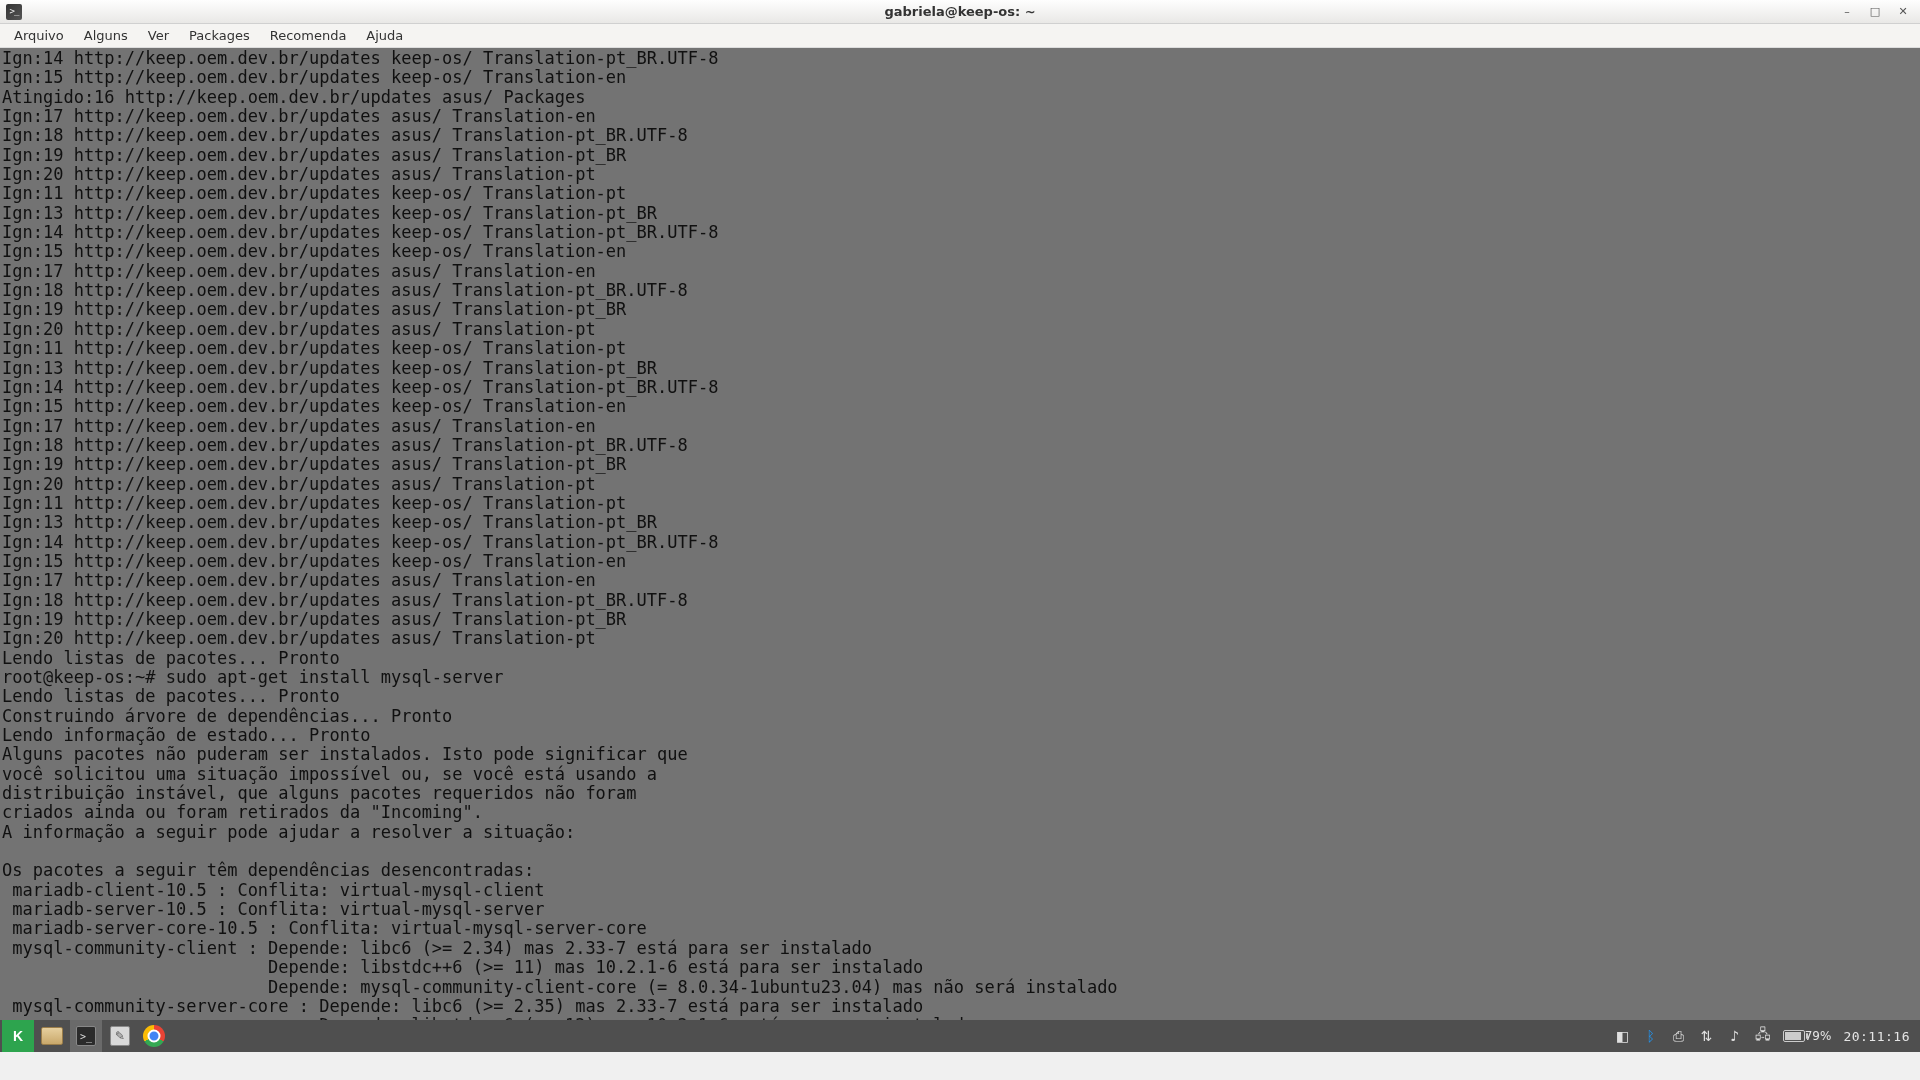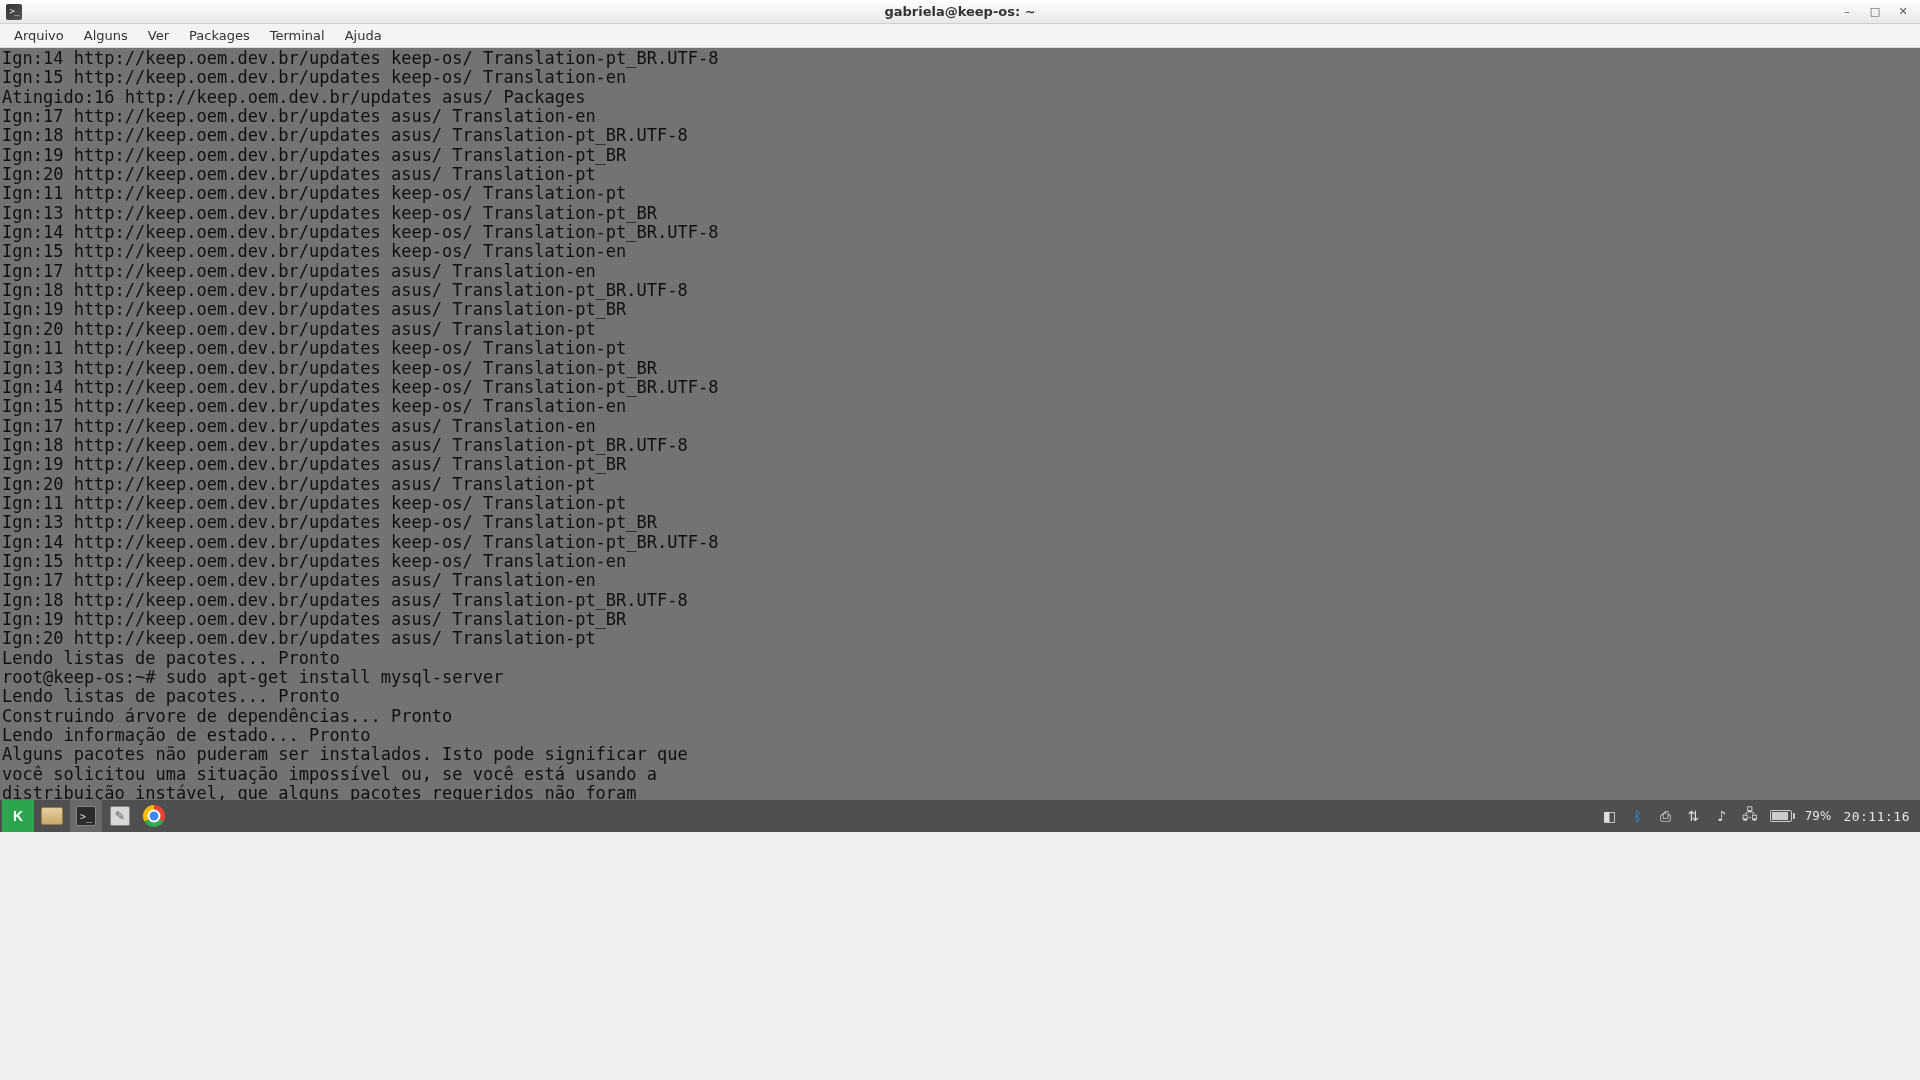--- a/index.html
+++ b/index.html
@@ -1,19 +1,19 @@
 <!DOCTYPE html>
 <html><head>
 <meta charset="utf-8">
 <style>
 * { margin:0; padding:0; box-sizing:border-box; }
 html,body { width:1920px; height:1080px; overflow:hidden; font-family:"DejaVu Sans",sans-serif; background:#f0f0f0; }
 
 
-.win { width:1920px; height:832px; display:flex; flex-direction:column; position:relative; }
+.win { width:1920px; height:1052px; display:flex; flex-direction:column; position:relative; }
 
 
 .titlebar { height:24px; background:linear-gradient(#fefefe,#e9e8e6); display:flex; align-items:center; position:relative; border-bottom:1px solid #d0d0d0; }
 .titlebar .icon { width:16px; height:16px; margin-left:6px; background:linear-gradient(135deg,#333,#555); border-radius:2px; display:flex; align-items:center; justify-content:center; }
 .titlebar .icon::before { content:">_"; color:#eee; font:9px/1 monospace; letter-spacing:-1px; }
 .title { position:absolute; left:50%; transform:translateX(-50%); font-size:13px; font-weight:bold; color:#333; }
 .winctrl { margin-left:auto; display:flex; gap:14px; padding-right:10px; }
 .winbtn { width:14px; height:14px; display:flex; align-items:center; justify-content:center; font-size:11px; color:#555; cursor:pointer; }
 
 
@@ -36,21 +36,21 @@
 .term-icon { width:20px; height:20px; background:#2b2b2b; border:1px solid #888; border-radius:2px; display:flex; align-items:center; justify-content:center; color:#ddd; font:10px monospace; }
 .term-icon::before { content:">_"; }
 .editor-icon { width:20px; height:20px; background:#d8d8d8; border:1px solid #888; border-radius:2px; display:flex; align-items:center; justify-content:center; }
 .editor-icon::before { content:"✎"; font-size:12px; color:#555; }
 .chrome-icon { width:22px; height:22px; border-radius:50%; background:conic-gradient(#ea4335 0 120deg,#34a853 120deg 240deg,#fbbc05 240deg 360deg); position:relative; }
 .chrome-icon::after { content:""; position:absolute; left:50%; top:50%; width:9px; height:9px; background:#4285f4; border:2px solid #fff; border-radius:50%; transform:translate(-50%,-50%); }
 
 .tb-right { margin-left:auto; display:flex; align-items:center; gap:12px; padding-right:10px; color:#e5e5e5; font-size:12px; }
 .tray-icon { width:16px; height:16px; display:flex; align-items:center; justify-content:center; font-size:14px; cursor:pointer; color:#e0e0e0; }
 .bt { color:#2196f3; }
-.battery { display:flex; align-items:center; gap:13px; }
+.battery { display:flex; align-items:center; gap:0; }
 .batt-ico { width:22px; height:12px; border:1.5px solid #ccc; border-radius:2px; position:relative; }
 .batt-ico::after { content:""; position:absolute; right:-4px; top:2px; width:2px; height:6px; background:#ccc; border-radius:1px; }
 .batt-fill { position:absolute; left:1px; top:1px; bottom:1px; width:79%; background:#ccc; }
 .clock { font-family:monospace; font-size:13px; letter-spacing:0.5px; }
 </style>
 </head>
 <body>
 
 <div class="win">
 
@@ -62,21 +62,21 @@
       <span class="winbtn">□</span>
       <span class="winbtn">✕</span>
     </div>
   </div>
 
   <div class="menubar">
     <span class="menuitem">Arquivo</span>
     <span class="menuitem">Alguns</span>
     <span class="menuitem">Ver</span>
     <span class="menuitem">Packages</span>
-    <span class="menuitem">Terminal</span>
+    <span class="menuitem">Recomenda</span>
     <span class="menuitem">Ajuda</span>
   </div>
 
   <div class="term" id="term">Ign:14 http://keep.oem.dev.br/updates keep-os/ Translation-pt_BR.UTF-8
 Ign:15 http://keep.oem.dev.br/updates keep-os/ Translation-en
 Atingido:16 http://keep.oem.dev.br/updates asus/ Packages
 Ign:17 http://keep.oem.dev.br/updates asus/ Translation-en
 Ign:18 http://keep.oem.dev.br/updates asus/ Translation-pt_BR.UTF-8
 Ign:19 http://keep.oem.dev.br/updates asus/ Translation-pt_BR
 Ign:20 http://keep.oem.dev.br/updates asus/ Translation-pt

